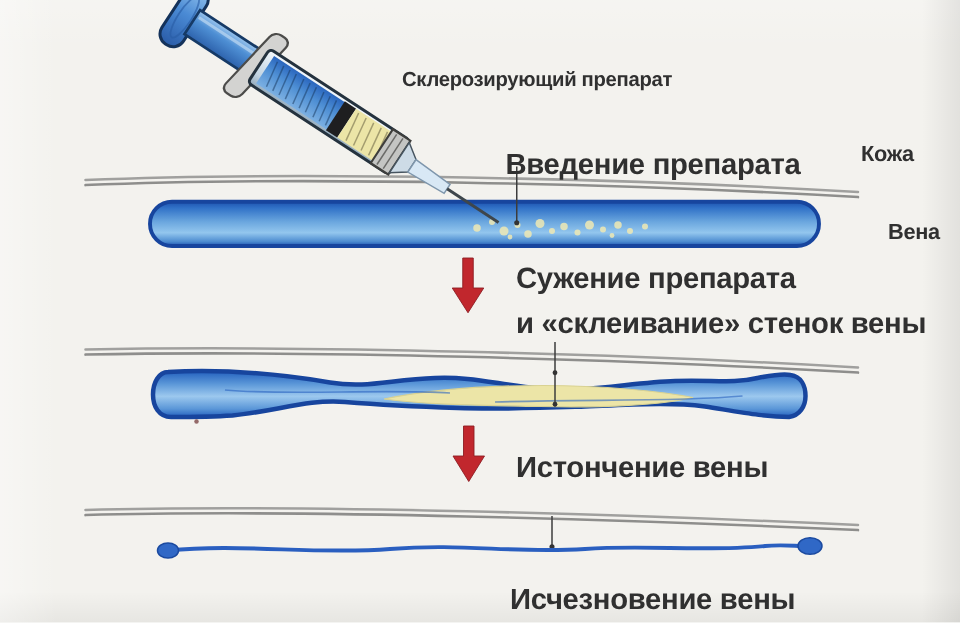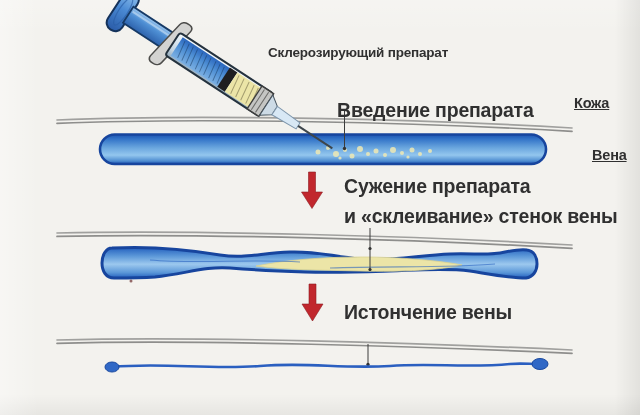--- a/index.html
+++ b/index.html
@@ -11,21 +11,21 @@
       linear-gradient(to bottom, rgba(255,255,255,.2), rgba(0,0,0,0) 8%, rgba(0,0,0,0) 95%, rgba(0,0,0,.05));
     font-family:"Liberation Sans", sans-serif;
     text-align:center;
   }
   #diagram-svg { position:absolute; left:0; top:0; }
   .label {
     position:absolute; white-space:nowrap; line-height:1.2;
     color:var(--text,#303030); font-weight:600; letter-spacing:-0.2px;
   }
   .label-sm { font-size:13.5px; }
-  .label-md { font-size:14.5px;text-decoration:underline; }
+  .label-md { font-size:14.5px; }
   .label-lg { font-size:19.5px; }
   .pos-drug          { left:268px; top:45px;  }
   .pos-injection     { left:337px; top:99px;  }
   .pos-skin          { left:574px; top:95px;  }
   .pos-vein          { left:592px; top:147px; }
   .pos-narrow1       { left:344px; top:175px; }
   .pos-narrow2       { left:344px; top:205px; }
   .pos-thinning      { left:344px; top:301px; }
   .pos-disappearance { left:340px; top:389px; }
 </style>
@@ -212,13 +212,14 @@
   <div class="label label-md pos-skin">Кожа</div>
 
   <div class="label label-md pos-vein">Вена</div>
 
   <div class="label label-lg pos-narrow1">Сужение препарата</div>
 
   <div class="label label-lg pos-thinning">Истончение вены</div>
 
   <div class="label label-lg pos-narrow2">и «склеивание» стенок вены</div>
 
+  <div class="label label-lg pos-disappearance">Исчезновение вены</div>
 </div>
 
 </body></html>

